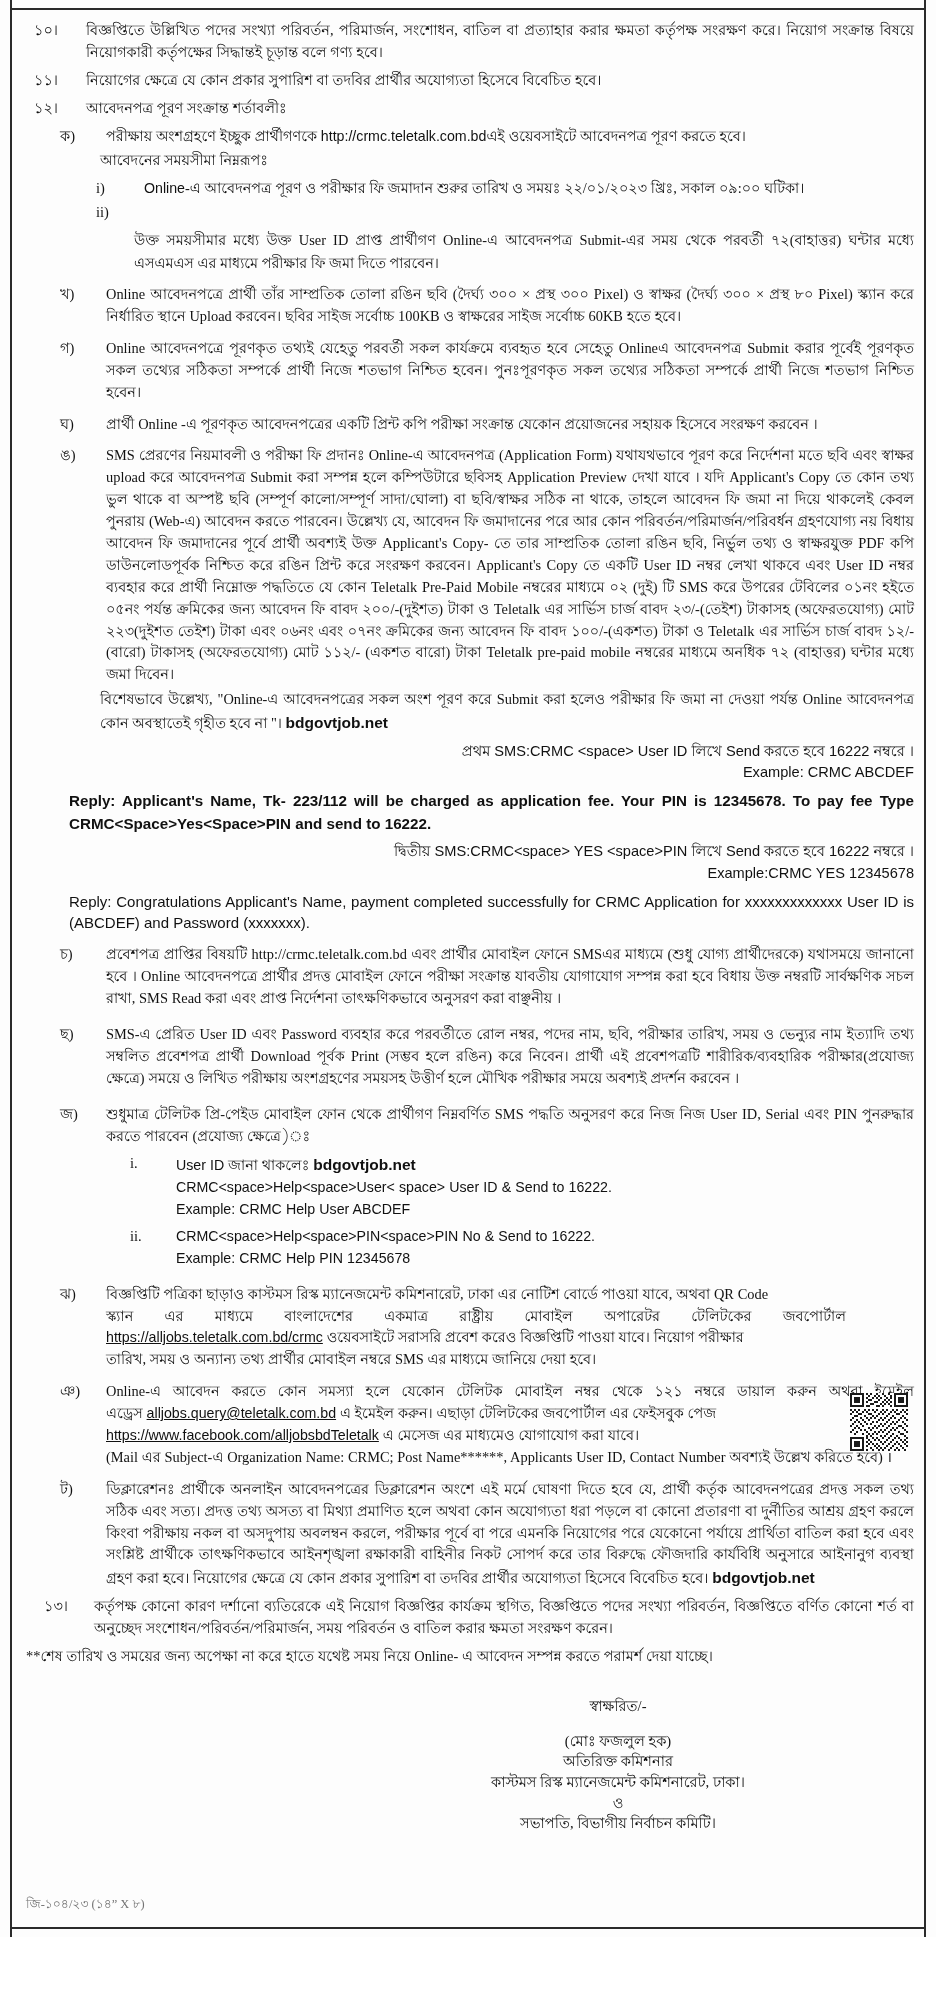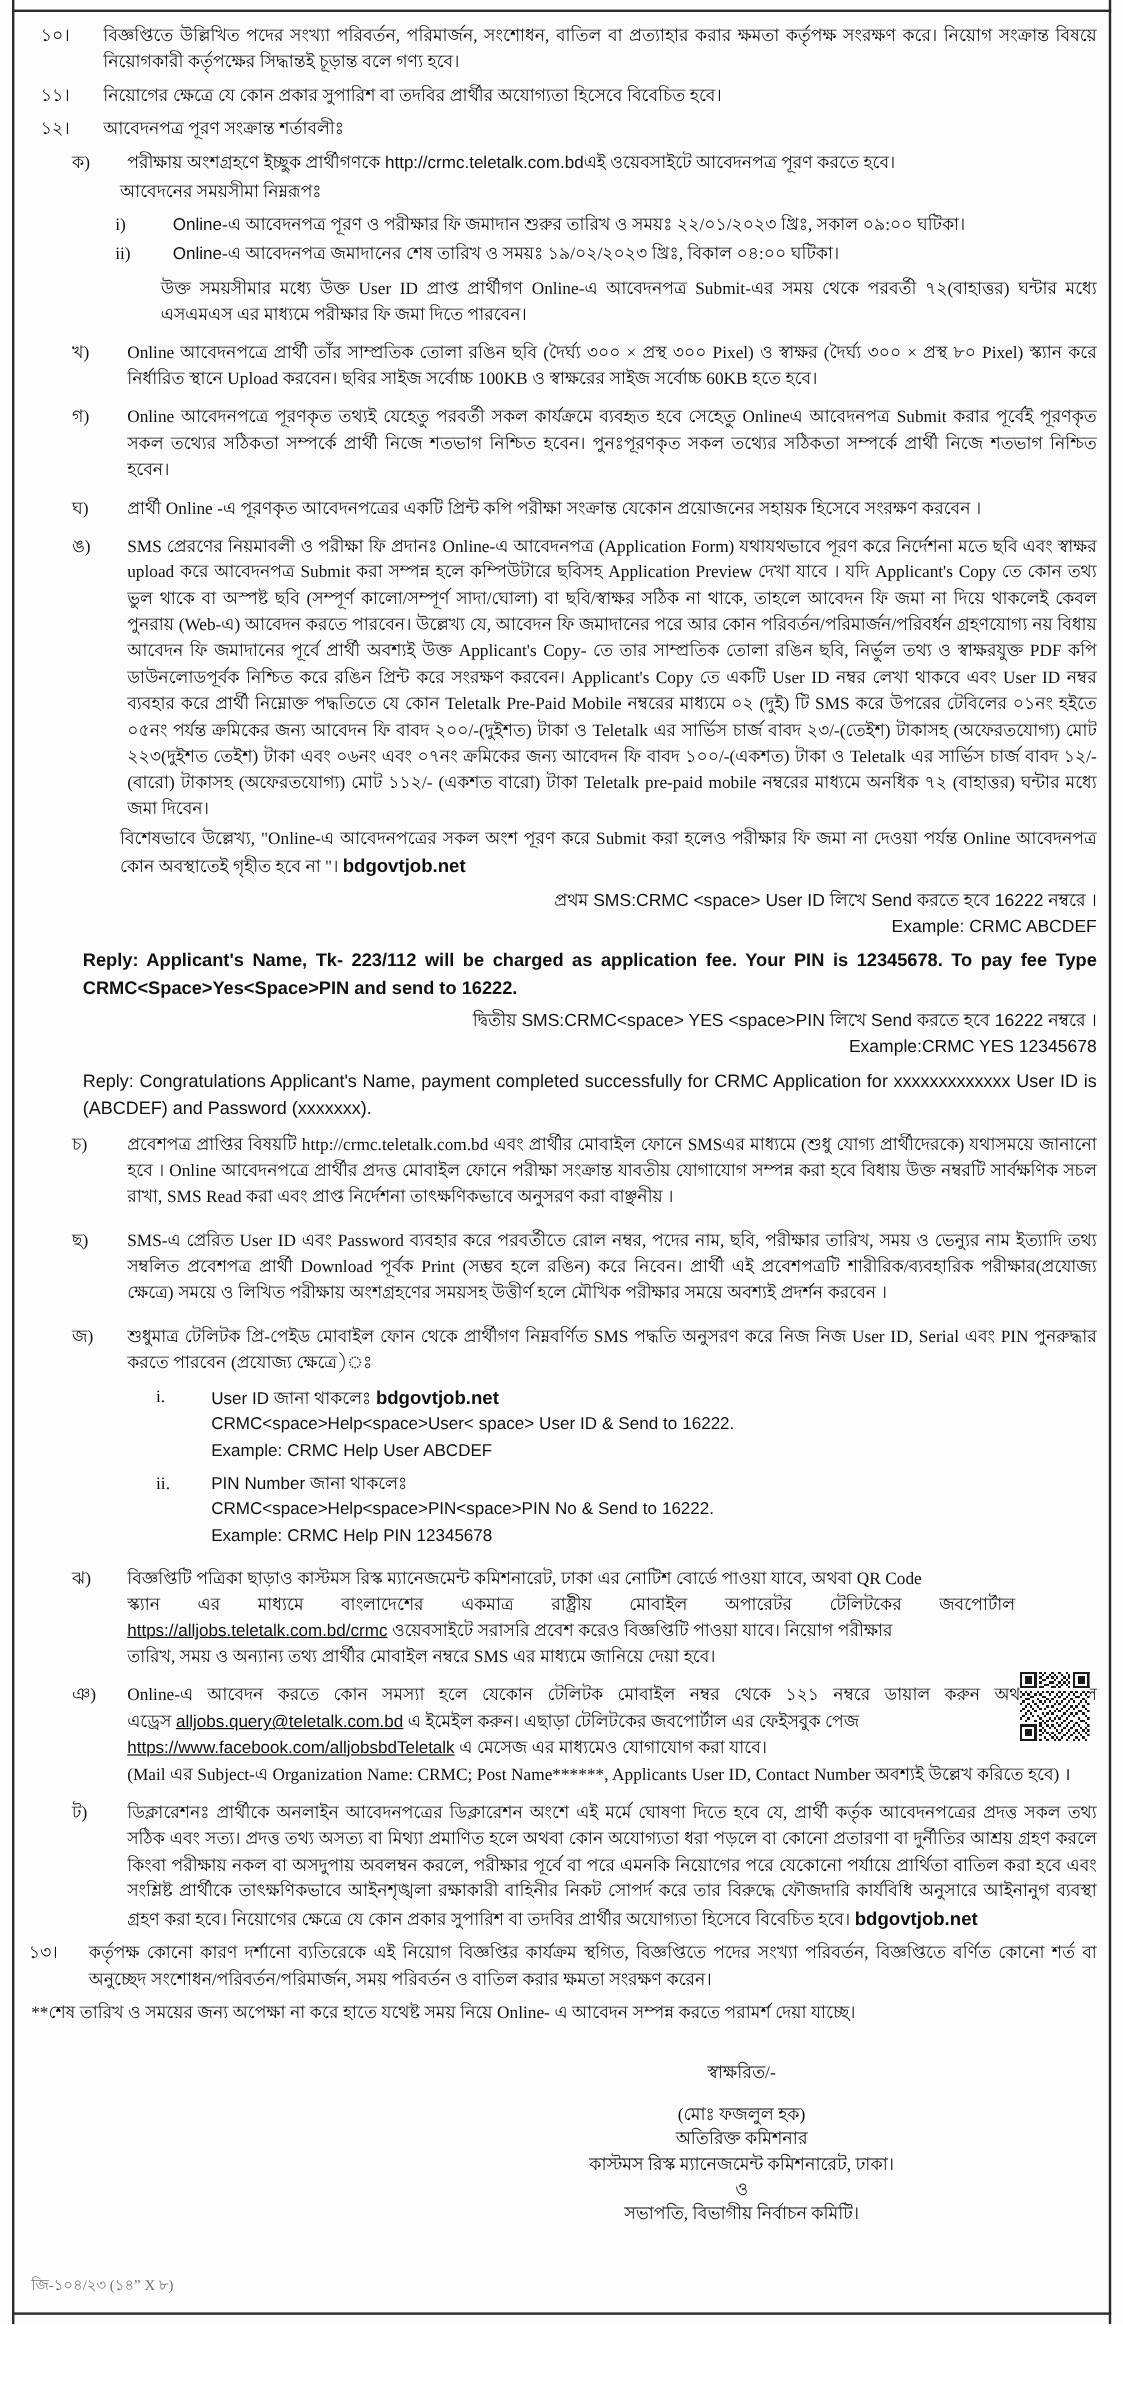--- a/index.html
+++ b/index.html
@@ -186,21 +186,20 @@
       </div>
     </div>
     <div class="sub-block" style="margin-left:78px;">আবেদনের সময়সীমা নিম্নরূপঃ</div>
 
     <div class="row mt6">
       <div class="marker m-roman">i)</div>
       <div class="body-text nojust"><span class="eng">Online</span><span>-এ আবেদনপত্র পূরণ ও পরীক্ষার ফি জমাদান শুরুর তারিখ ও সময়ঃ ২২/০১/২০২৩ খ্রিঃ, সকাল ০৯:০০ ঘটিকা।</span></div>
     </div>
     <div class="row">
       <div class="marker m-roman">ii)</div>
-      <div class="body-text nojust"><span class="eng">Online</span><span>-এ আবেদনপত্র জমাদানের শেষ তারিখ ও সময়ঃ ১৯/০২/২০২৩ খ্রিঃ, বিকাল ০৪:০০ ঘটিকা।</span></div>
     </div>
     <div class="sub-block mt6" style="margin-left:112px; text-align:justify;">উক্ত সময়সীমার মধ্যে উক্ত User ID প্রাপ্ত প্রার্থীগণ Online-এ আবেদনপত্র Submit-এর সময় থেকে পরবর্তী ৭২(বাহাত্তর) ঘন্টার মধ্যে এসএমএস এর মাধ্যমে পরীক্ষার ফি জমা দিতে পারবেন।</div>
 
     <div class="row mt10">
       <div class="marker m-alpha">খ)</div>
       <div class="body-text">Online আবেদনপত্রে প্রার্থী তাঁর সাম্প্রতিক তোলা রঙিন ছবি (দৈর্ঘ্য ৩০০ × প্রস্থ ৩০০ Pixel) ও স্বাক্ষর (দৈর্ঘ্য ৩০০ × প্রস্থ ৮০ Pixel) স্ক্যান করে নির্ধারিত স্থানে Upload করবেন। ছবির সাইজ সর্বোচ্চ 100KB ও স্বাক্ষরের সাইজ সর্বোচ্চ 60KB হতে হবে।</div>
     </div>
 
     <div class="row mt10">
       <div class="marker m-alpha">গ)</div>
@@ -246,21 +245,20 @@
       <div class="body-text nojust">
         <div><span class="eng">User ID</span><span> জানা থাকলেঃ </span><span class="watermark">bdgovtjob.net</span></div>
         <div class="eng">CRMC&lt;space&gt;Help&lt;space&gt;User&lt; space&gt; User ID &amp; Send to 16222.</div>
         <div class="eng">Example: CRMC Help User ABCDEF</div>
       </div>
     </div>
 
     <div class="row mt6">
       <div class="marker m-roman2">ii.</div>
       <div class="body-text nojust">
-        <div><span class="eng">PIN Number</span><span>  জানা থাকলেঃ</span></div>
         <div class="eng">CRMC&lt;space&gt;Help&lt;space&gt;PIN&lt;space&gt;PIN No &amp; Send to 16222.</div>
         <div class="eng">Example: CRMC Help PIN 12345678</div>
       </div>
     </div>
 
     <div class="row mt14">
       <div class="marker m-alpha">ঝ)</div>
       <div class="body-text nojust qr-para">
         <div>বিজ্ঞপ্তিটি পত্রিকা ছাড়াও কাস্টমস রিস্ক ম্যানেজমেন্ট কমিশনারেট, ঢাকা এর নোটিশ বোর্ডে   পাওয়া যাবে, অথবা QR Code</div>
         <div class="spread">স্ক্যান এর মাধ্যমে বাংলাদেশের একমাত্র রাষ্ট্রীয় মোবাইল অপারেটর টেলিটকের জবপোর্টাল</div>
@@ -278,21 +276,21 @@
         <div>(Mail এর Subject-এ Organization Name: CRMC; Post Name******, Applicants User ID, Contact Number  অবশ্যই উল্লেখ করিতে হবে) ।</div>
       </div>
     </div>
 
     <div class="row mt10">
       <div class="marker m-alpha">ট)</div>
       <div class="body-text"><span>ডিক্লারেশনঃ প্রার্থীকে অনলাইন আবেদনপত্রের ডিক্লারেশন অংশে এই মর্মে ঘোষণা দিতে হবে যে, প্রার্থী কর্তৃক আবেদনপত্রের প্রদত্ত সকল তথ্য সঠিক এবং সত্য। প্রদত্ত তথ্য অসত্য বা মিথ্যা প্রমাণিত হলে অথবা কোন অযোগ্যতা ধরা পড়লে বা কোনো প্রতারণা বা দুর্নীতির আশ্রয় গ্রহণ করলে কিংবা পরীক্ষায় নকল বা অসদুপায় অবলম্বন করলে, পরীক্ষার পূর্বে বা পরে এমনকি নিয়োগের পরে যেকোনো পর্যায়ে প্রার্থিতা বাতিল করা হবে এবং সংশ্লিষ্ট প্রার্থীকে তাৎক্ষণিকভাবে আইনশৃঙ্খলা রক্ষাকারী বাহিনীর নিকট সোপর্দ করে তার বিরুদ্ধে ফৌজদারি কার্যবিধি অনুসারে আইনানুগ ব্যবস্থা গ্রহণ করা হবে। নিয়োগের ক্ষেত্রে যে কোন প্রকার সুপারিশ বা তদবির প্রার্থীর অযোগ্যতা হিসেবে বিবেচিত হবে।</span> <span class="watermark">bdgovtjob.net</span></div>
     </div>
 
     <div class="row mt6">
-      <div class="marker m-num" style="width:44px; padding-left:2px;">১৩।</div>
+      <div class="marker m-num" style="width:44px; padding-left:2px;margin-left:20px;">১৩।</div>
       <div class="body-text">কর্তৃপক্ষ কোনো কারণ দর্শানো ব্যতিরেকে এই নিয়োগ বিজ্ঞপ্তির কার্যক্রম স্থগিত, বিজ্ঞপ্তিতে পদের সংখ্যা পরিবর্তন, বিজ্ঞপ্তিতে বর্ণিত কোনো শর্ত বা অনুচ্ছেদ সংশোধন/পরিবর্তন/পরিমার্জন, সময় পরিবর্তন ও বাতিল করার ক্ষমতা সংরক্ষণ করেন।</div>
     </div>
 
     <div class="body-text nojust mt6" style="margin-left:4px;">**শেষ তারিখ ও সময়ের জন্য অপেক্ষা না করে হাতে যথেষ্ট সময় নিয়ে Online- এ আবেদন সম্পন্ন করতে পরামর্শ দেয়া যাচ্ছে।</div>
 
     <div class="sig-block sig-left-pad">
       <span class="sig-line">স্বাক্ষরিত/-</span>
       <span class="sig-line" style="margin-top:14px;">(মোঃ ফজলুল হক)</span>
       <span class="sig-line">অতিরিক্ত কমিশনার</span>
       <span class="sig-line">কাস্টমস রিস্ক ম্যানেজমেন্ট কমিশনারেট, ঢাকা।</span>

